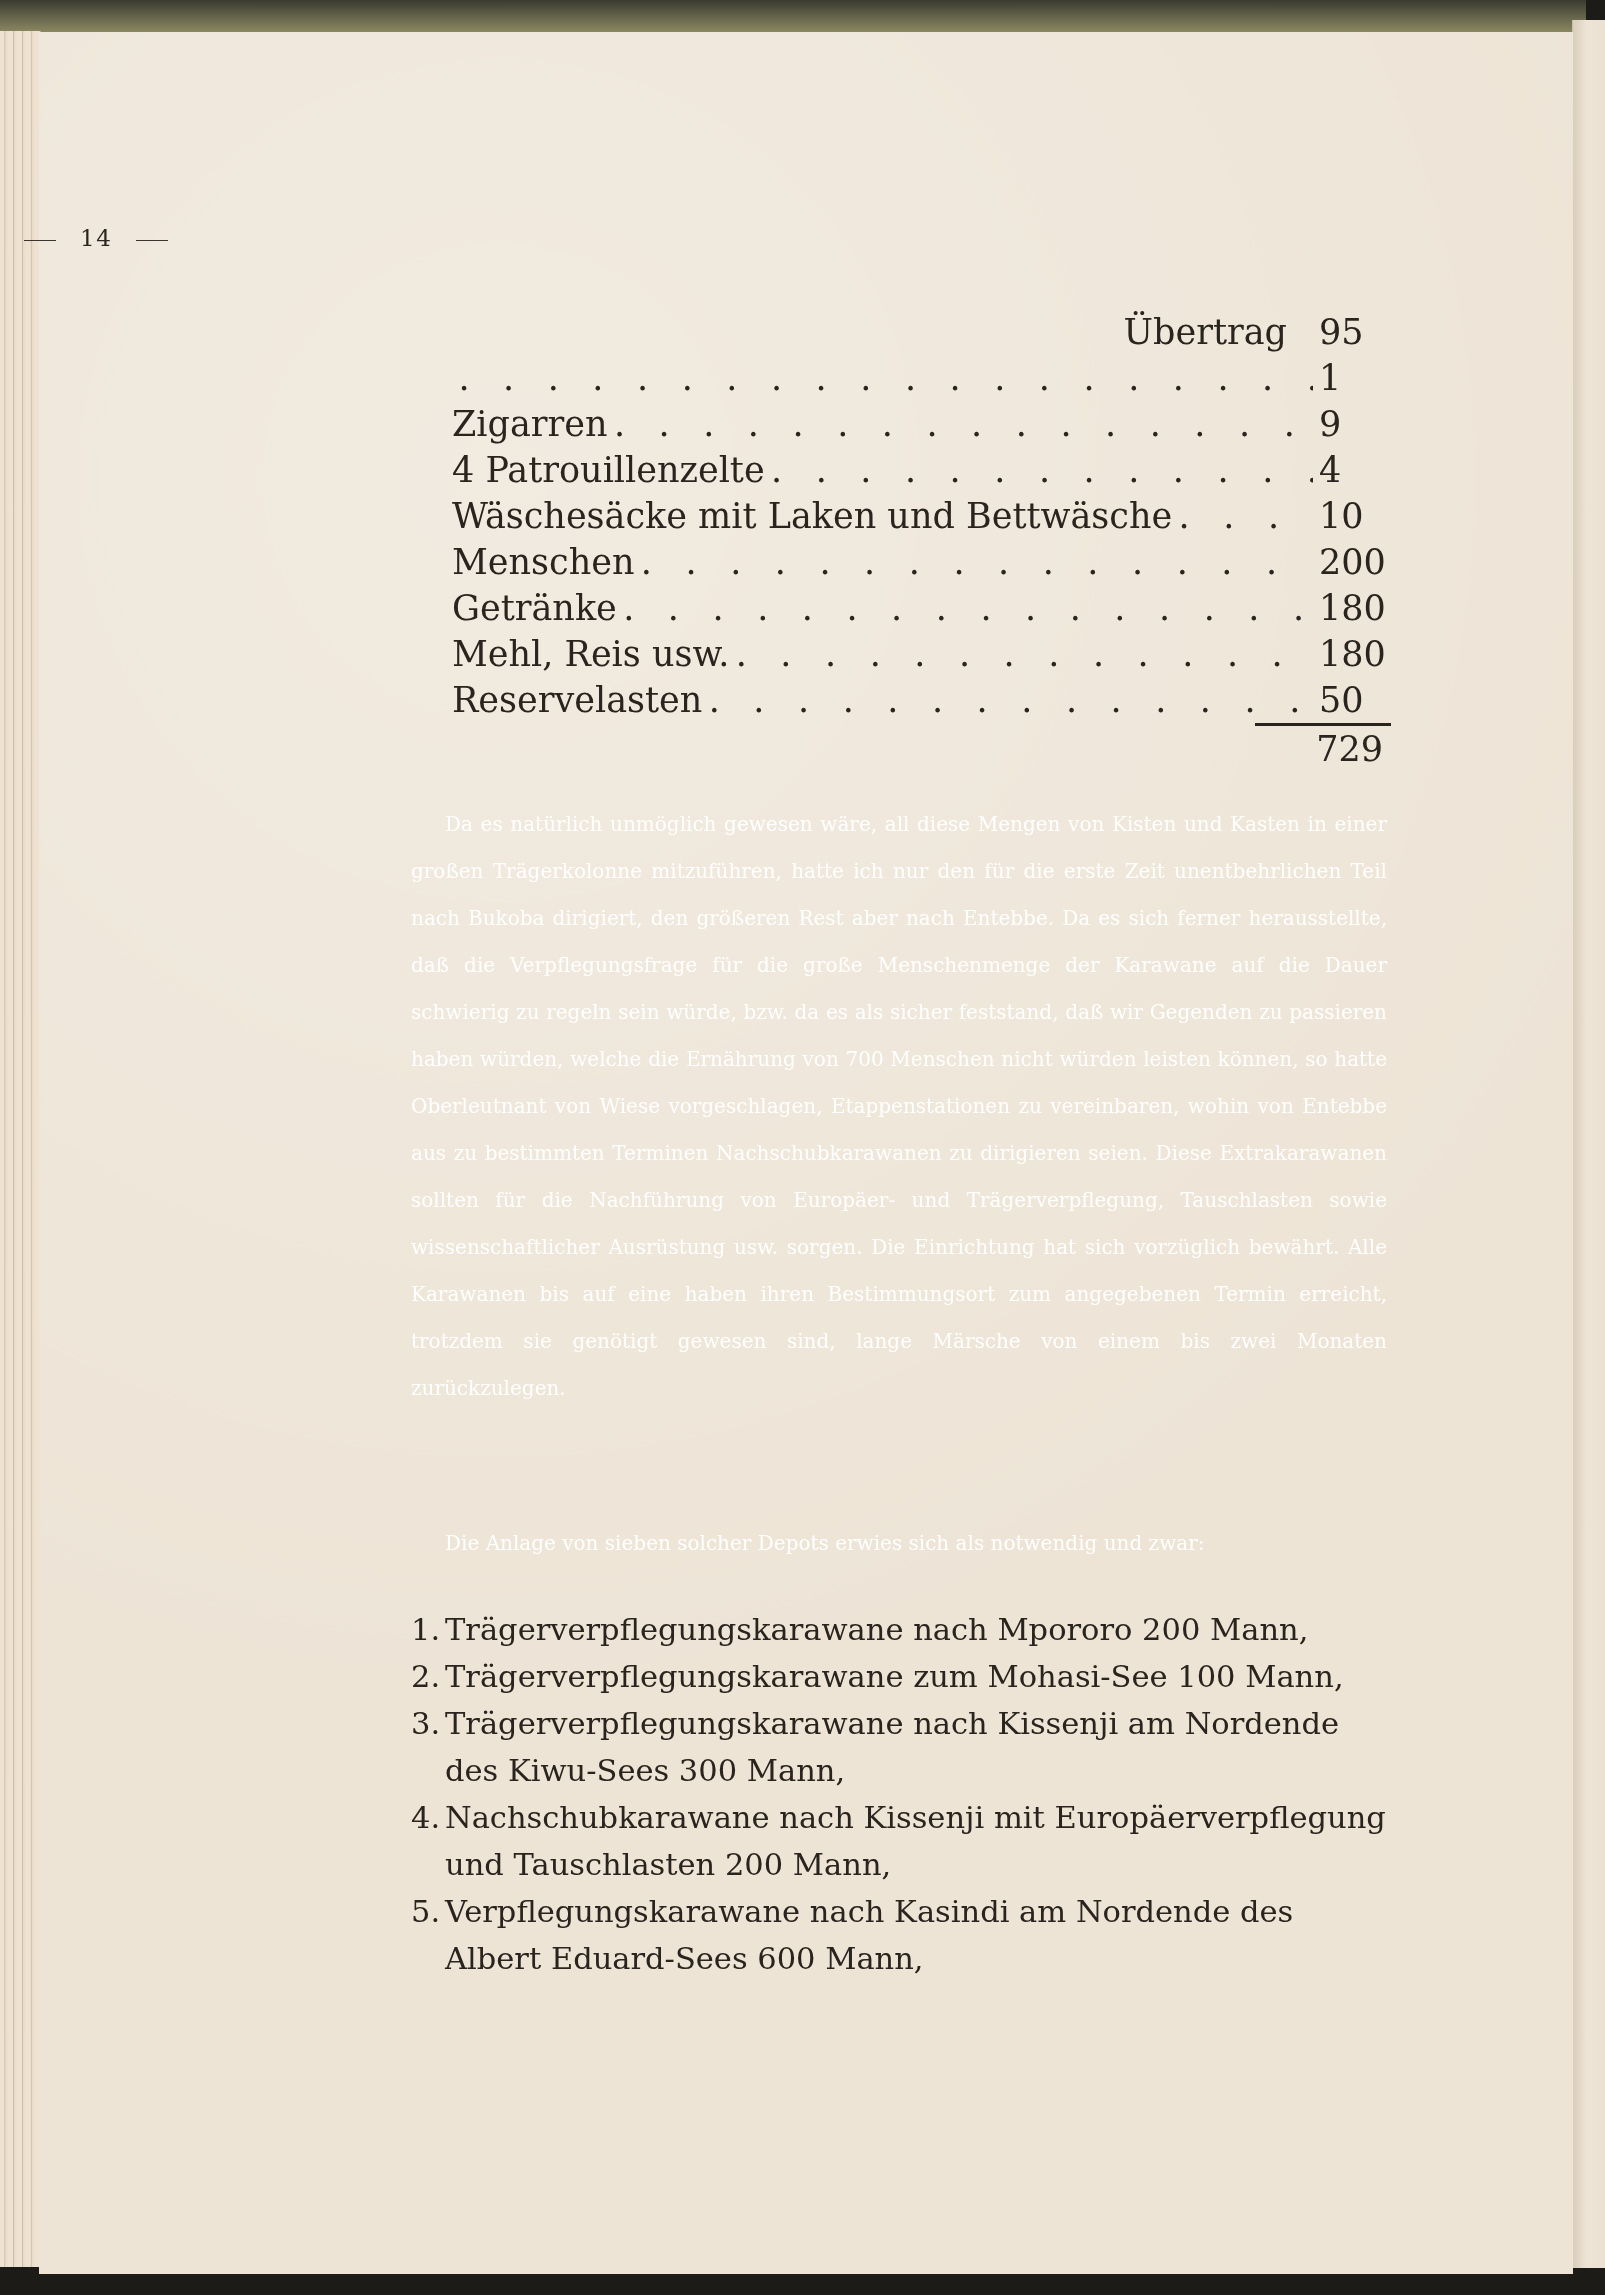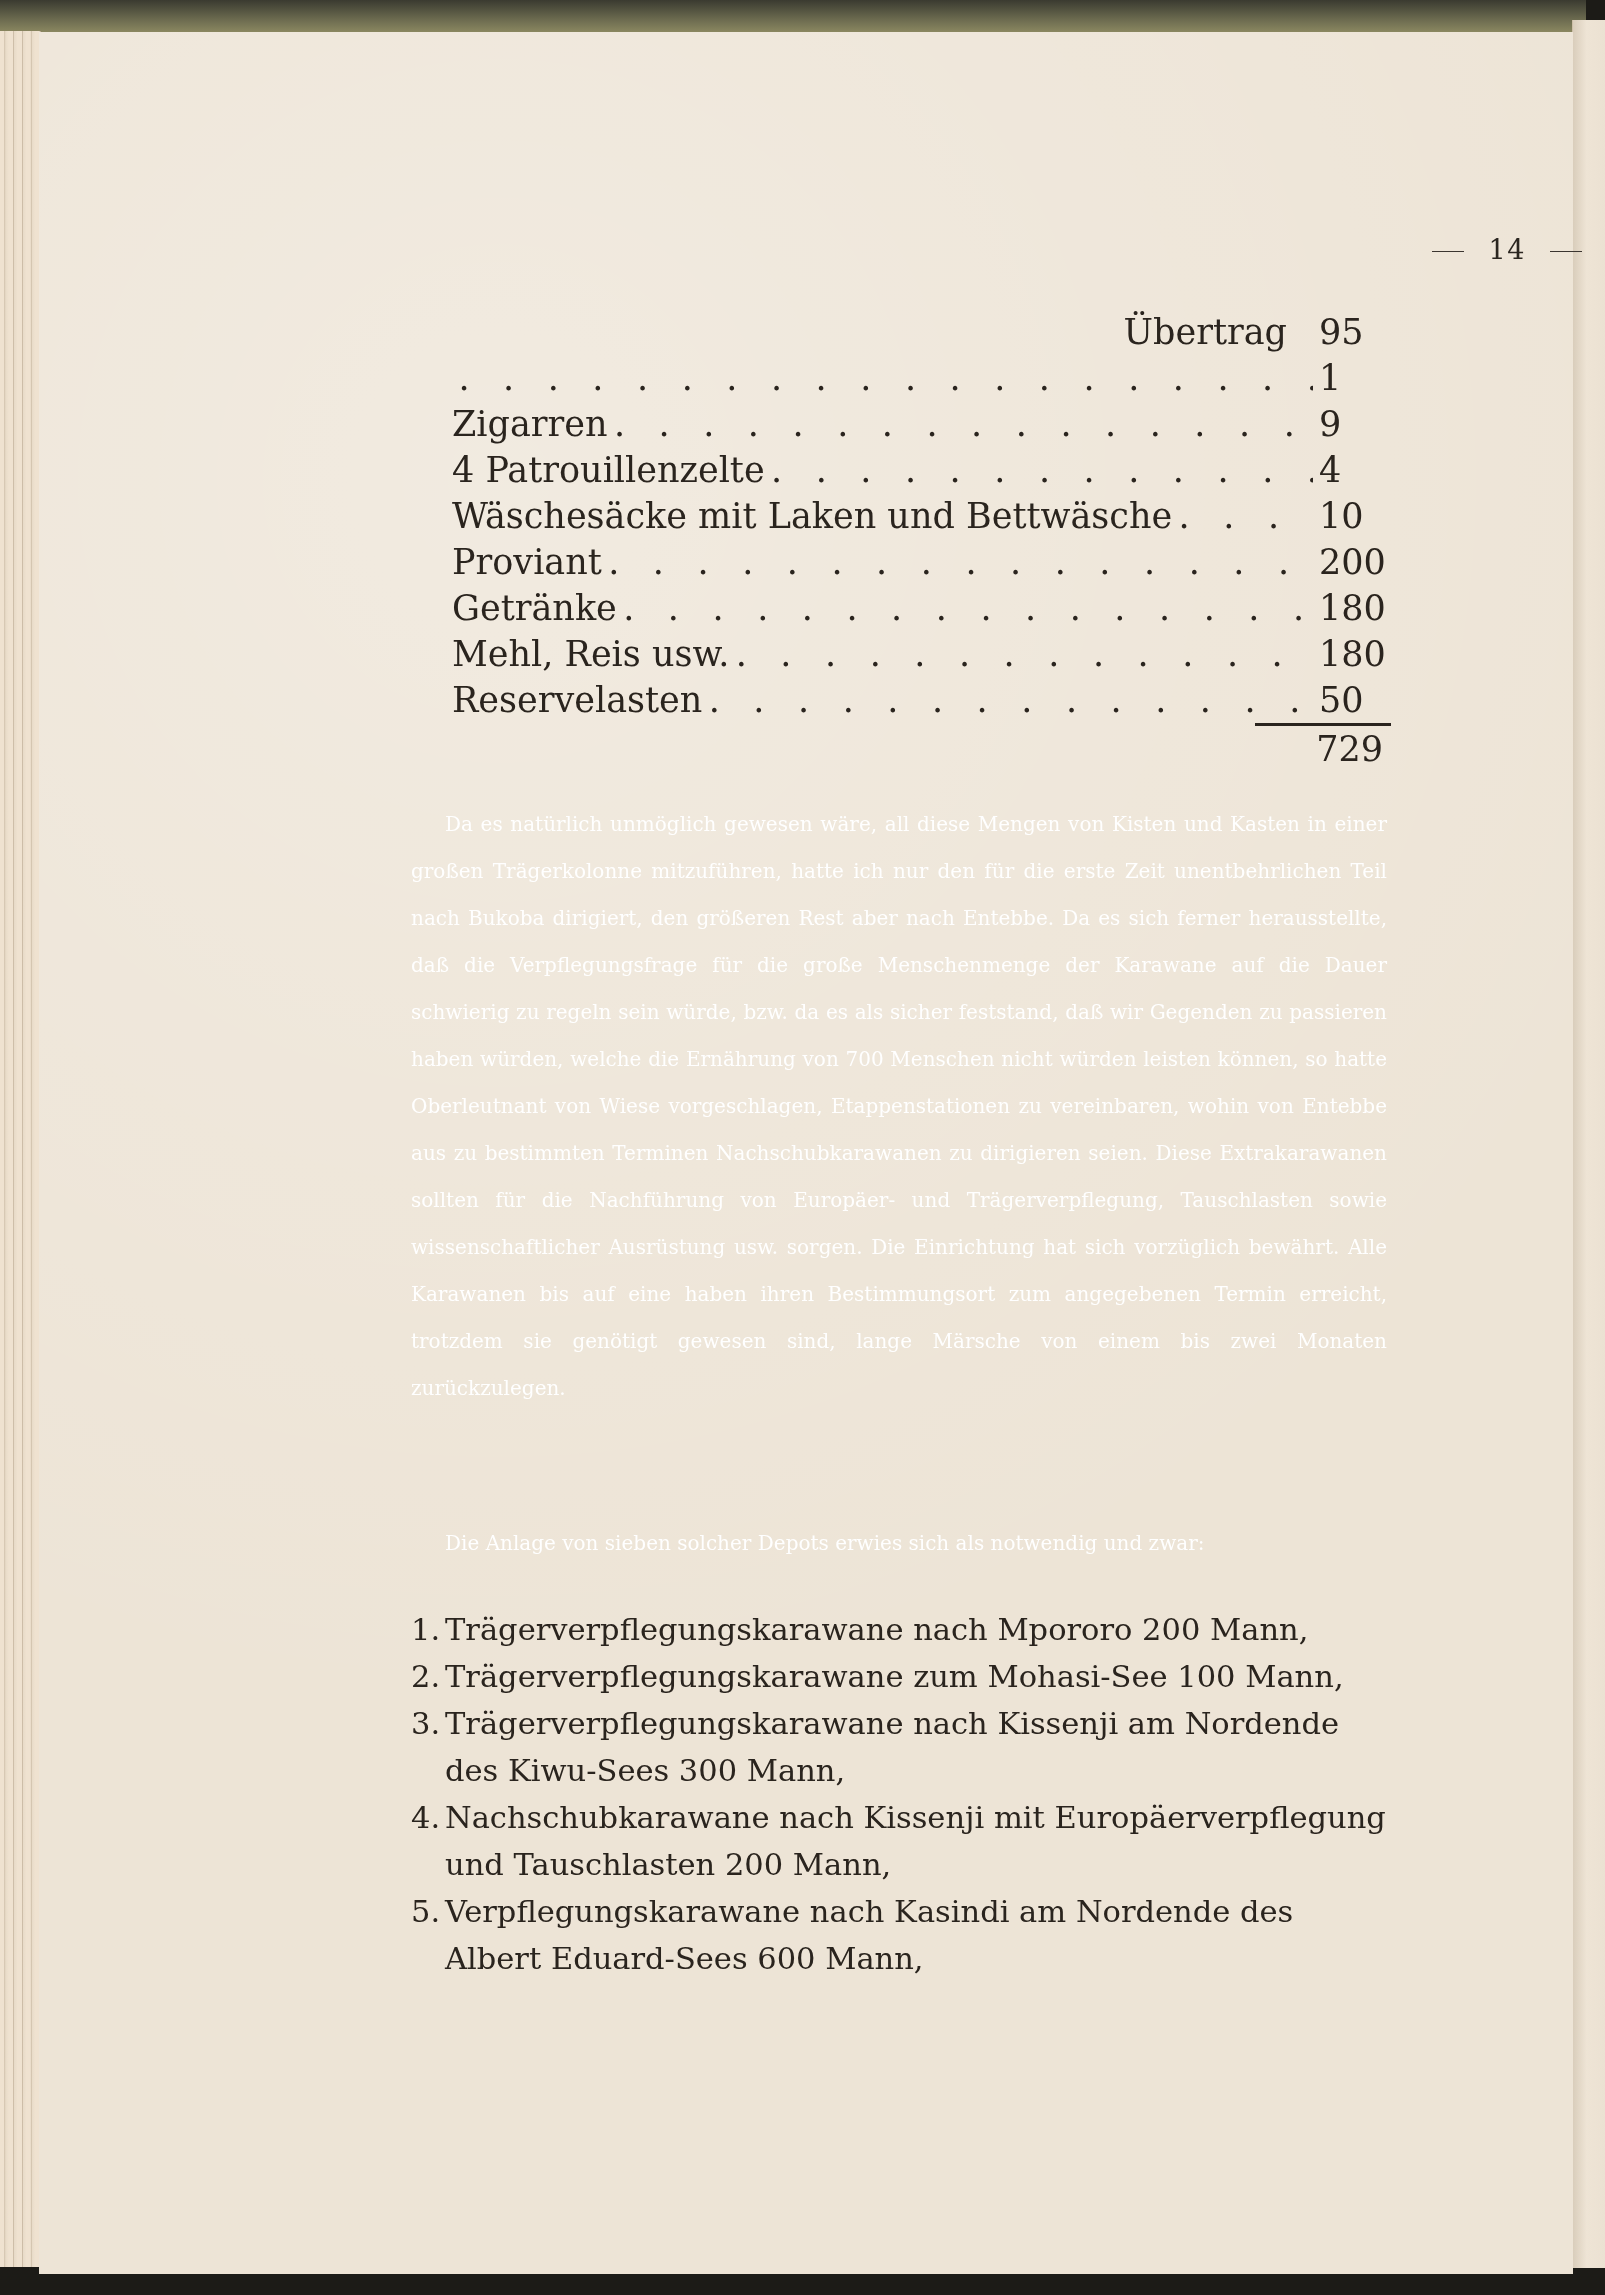--- a/index.html
+++ b/index.html
@@ -21,22 +21,22 @@
     position: absolute; left: 39px; top: 32px; width: 1534px; height: 2242px;
     background: #ede4d6;
     background-image: radial-gradient(circle at 30% 20%, rgba(255,255,255,0.25), rgba(0,0,0,0) 60%);
   }
   .next-page {
     position: absolute; left: 1572px; top: 20px; width: 34px; height: 2248px;
     background: linear-gradient(90deg, #d9cdbb, #eee4d5 40%, #ebe1d2);
     border-left: 1.6px solid #cdbfa8;
   }
   .page-number {
-    position: absolute; top: 234px; left: 0; width: 1606px; text-align: right;
-    font-size: 27px; color: #2b2620; letter-spacing: 1.6px;
+    position: absolute; top: 225px; left: 0; width: 1606px; text-align: left;
+    font-size: 23px; color: #2b2620; letter-spacing: 1.6px;
   }
   .page-number .dash { display: inline-block; width: 32px; border-top: 1.6px solid #3b3530; vertical-align: middle; margin: 0 24px; }
   .ledger {
     position: absolute; left: 452px; top: 309px; width: 931px;
     font-size: 35px; color: #2a241e; font-family: "DejaVu Serif", serif;
   }
   .ledger-row { display: flex; align-items: baseline; height: 46px; line-height: 46px; }
   .ledger-row .label { white-space: nowrap; }
   .ledger-row .dots {
     flex: 1; overflow: hidden; white-space: nowrap; margin: 0 6.4px;
@@ -94,21 +94,21 @@
         <span class="label">4 Patrouillenzelte</span>
         <span class="dots">. . . . . . . . . . . . . . . . . . . . . . . . . . . . . . . . . . . . . . . . </span>
         <span class="amount">4</span>
       </div>
       <div class="ledger-row">
         <span class="label">Wäschesäcke mit Laken und Bettwäsche</span>
         <span class="dots">. . . . . . . . . . . . . . . . . . . . . . . . . . . . . . . . . . . . . . . . </span>
         <span class="amount">10</span>
       </div>
       <div class="ledger-row">
-        <span class="label">Proviant</span>
+        <span class="label">Menschen</span>
         <span class="dots">. . . . . . . . . . . . . . . . . . . . . . . . . . . . . . . . . . . . . . . . </span>
         <span class="amount">200</span>
       </div>
       <div class="ledger-row">
         <span class="label">Getränke</span>
         <span class="dots">. . . . . . . . . . . . . . . . . . . . . . . . . . . . . . . . . . . . . . . . </span>
         <span class="amount">180</span>
       </div>
       <div class="ledger-row">
         <span class="label">Mehl, Reis usw.</span>

